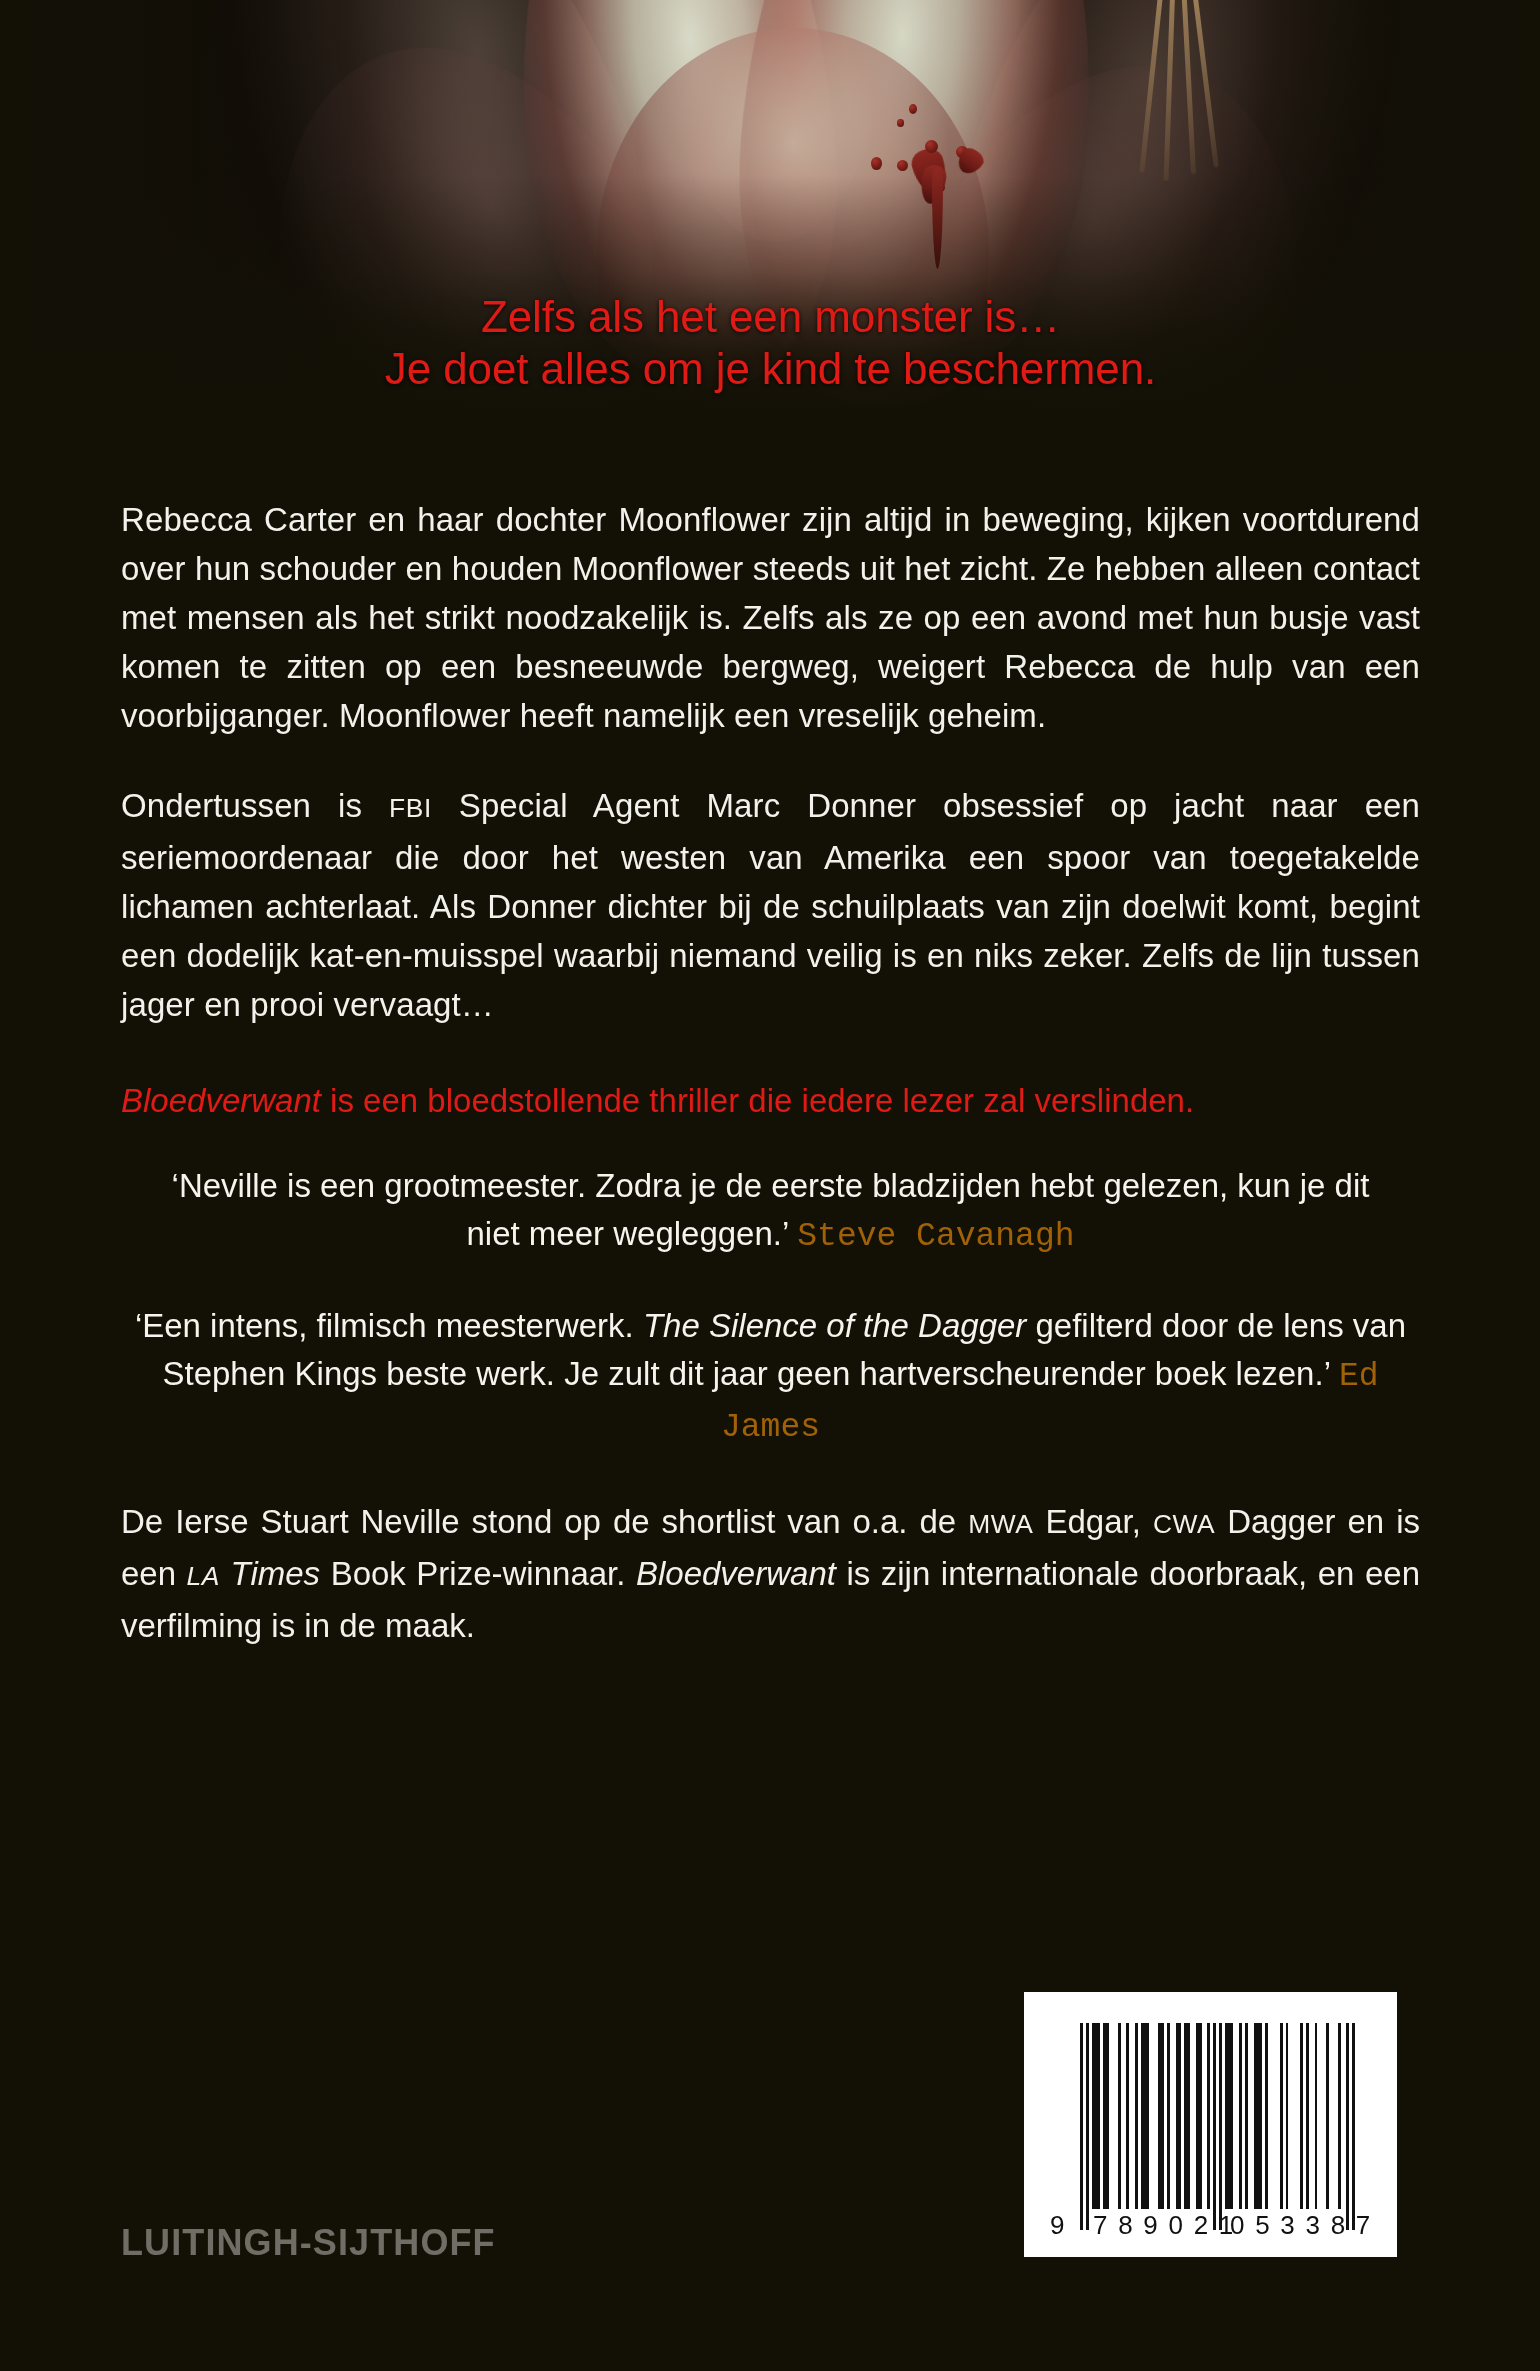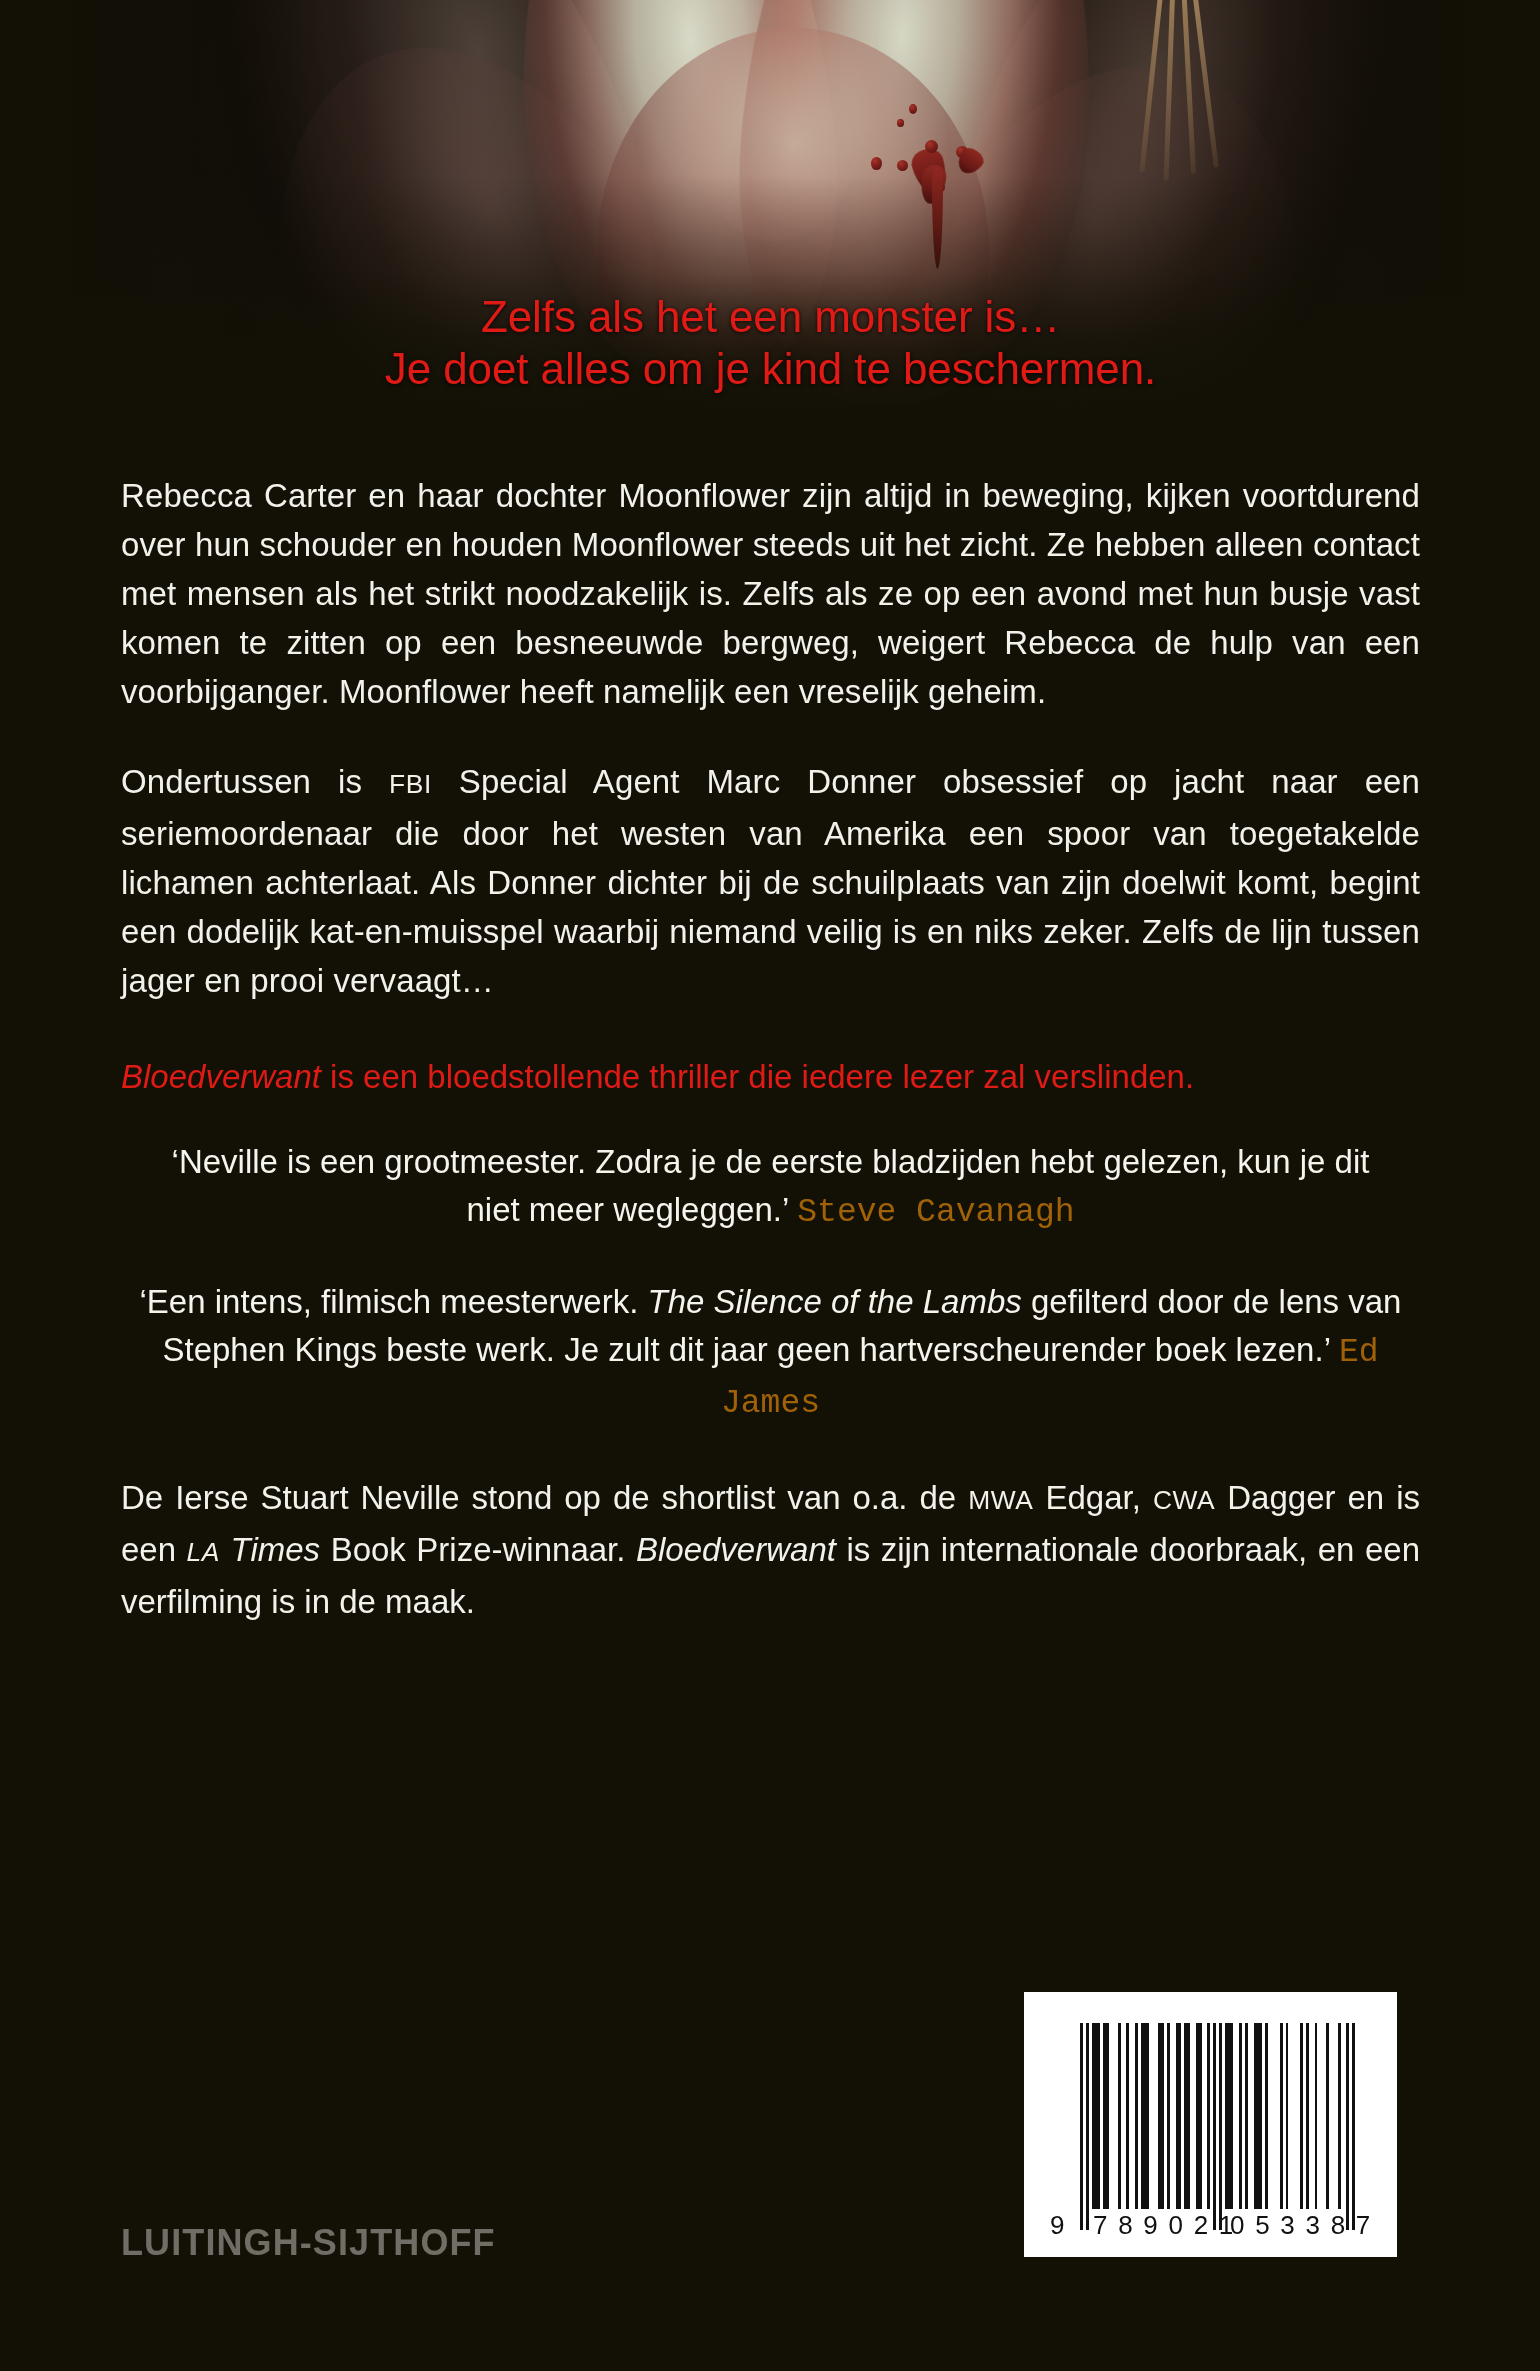--- a/index.html
+++ b/index.html
@@ -156,21 +156,21 @@
     letter-spacing: -0.1px;
     font-stretch: condensed;
     font-family: "Liberation Sans Narrow", "Liberation Sans", "DejaVu Sans Condensed", sans-serif;
     text-shadow: 0 0.9px 4.7px rgba(0,0,0,0.85);
   }
   .tagline .tl-line { display: block; }
 
   .body-block {
     position: absolute;
     left: 0;
-    top: 471px;
+    top: 495px;
     width: 1299px;
   }
 
   p.para {
     margin: 0 0 41px 0;
     color: #f3f1ec;
     font-size: 33px;
     line-height: 49px;
     text-align: justify;
     font-family: "Liberation Sans Narrow", "Liberation Sans", "DejaVu Sans Condensed", sans-serif;
@@ -312,21 +312,21 @@
     <div class="body-block">
 
       <p class="para"><span>Rebecca Carter en haar dochter Moonflower zijn altijd in beweging, kijken voortdurend over hun schouder en houden Moonflower steeds uit het zicht. Ze hebben alleen contact met mensen als het strikt noodzakelijk is. Zelfs als ze op een avond met hun busje vast komen te zitten op een besneeuwde bergweg, weigert Rebecca de hulp van een voorbijganger. Moonflower heeft namelijk een vreselijk geheim.</span></p>
 
       <p class="para"><span>Ondertussen is </span><span class="sc">FBI</span><span> Special Agent Marc Donner obsessief op jacht naar een seriemoordenaar die door het westen van Amerika een spoor van toegetakelde lichamen achterlaat. Als Donner dichter bij de schuilplaats van zijn doelwit komt, begint een dodelijk kat-en-muisspel waarbij niemand veilig is en niks zeker. Zelfs de lijn tussen jager en prooi vervaagt…</span></p>
 
       <p class="pitch" style="margin-bottom:37px;"><span class="it">Bloedverwant</span><span> is een bloedstollende thriller die iedere lezer zal verslinden.</span></p>
 
       <p class="quote" style="margin-bottom:41px; padding:0 24px;"><span>‘Neville is een grootmeester. Zodra je de eerste bladzijden hebt gelezen, kun je dit niet meer wegleggen.’ </span><span class="attr">Steve Cavanagh</span></p>
 
-      <p class="quote" style="margin-bottom:45px; padding:0 13px;"><span>‘Een intens, filmisch meesterwerk. </span><span class="it">The Silence of the Lambs</span><span> gefilterd door de lens van Stephen Kings beste werk. Je zult dit jaar geen hartverscheurender boek lezen.’ </span><span class="attr">Ed James</span></p>
+      <p class="quote" style="margin-bottom:45px; padding:0 13px;"><span>‘Een intens, filmisch meesterwerk. </span><span class="it">The Silence of the Dagger</span><span> gefilterd door de lens van Stephen Kings beste werk. Je zult dit jaar geen hartverscheurender boek lezen.’ </span><span class="attr">Ed James</span></p>
 
       <p class="bio"><span>De Ierse Stuart Neville stond op de shortlist van o.a. de </span><span class="sc">MWA</span><span> Edgar, </span><span class="sc">CWA</span><span> Dagger en is een </span><span class="sc it">LA</span><span class="it"> Times</span><span> Book Prize-winnaar. </span><span class="it">Bloedverwant</span><span> is zijn internationale doorbraak, en een verfilming is in de maak.</span></p>
 
     </div>
   </div>
 
   <div class="barcode-box">
     <div class="barcode-bars" id="bars">
         <div class="bar guard" style="width: 2.9px;"></div>
         <div class="bar" style="width: 2.9px; background: transparent;"></div>

